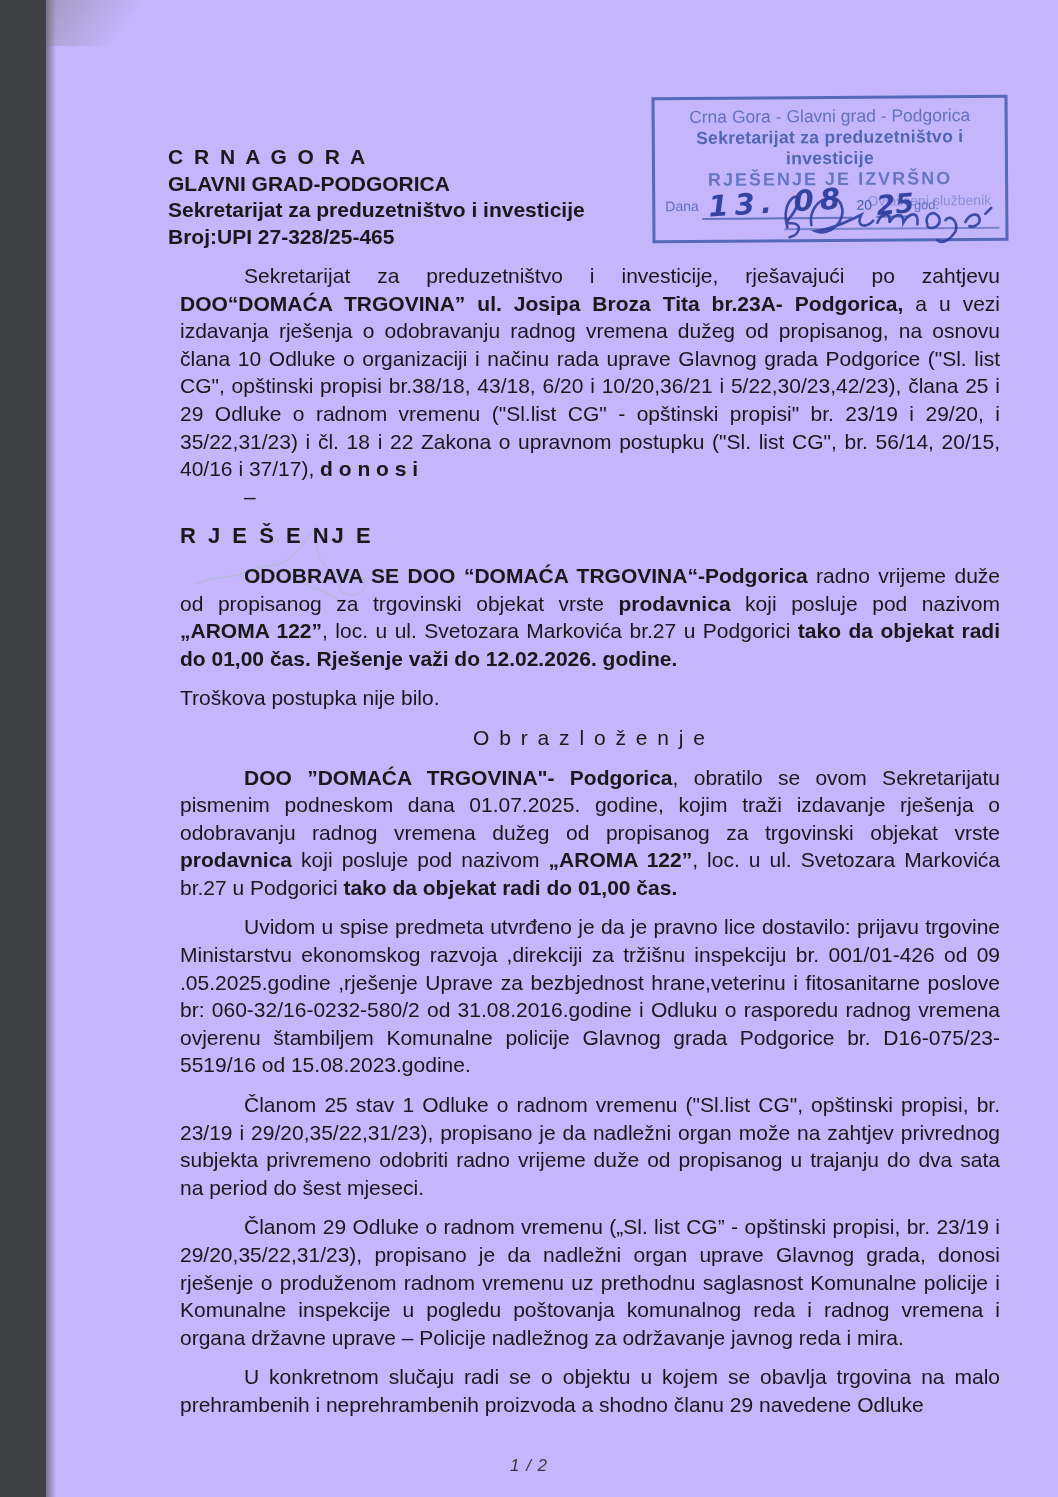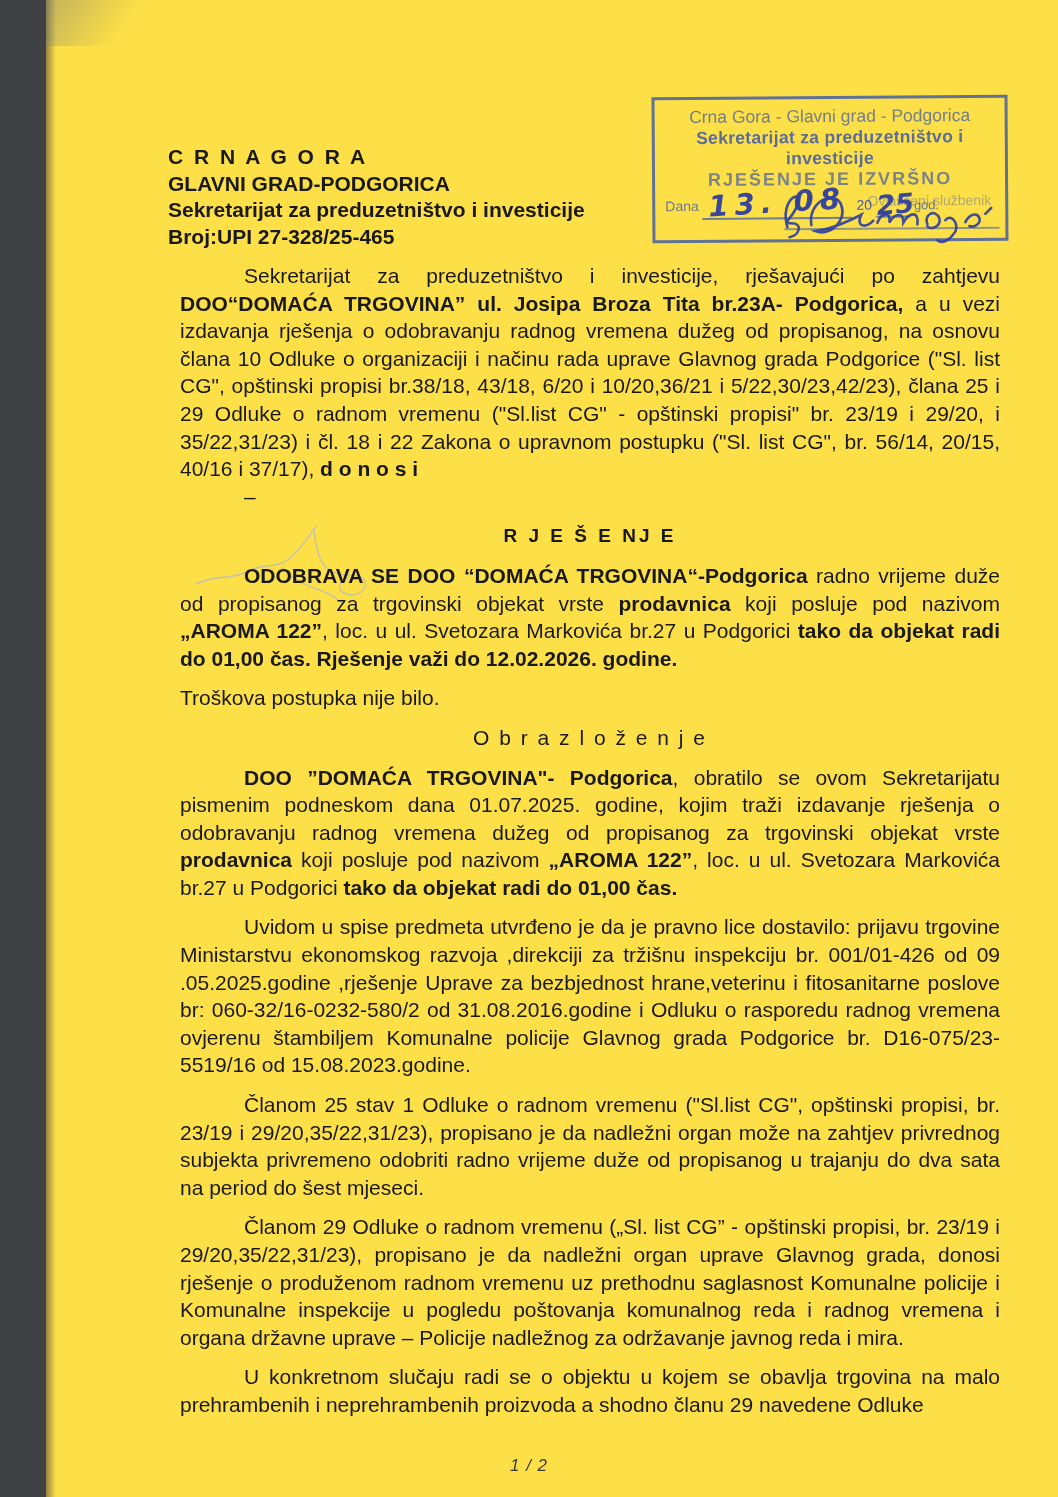--- a/index.html
+++ b/index.html
@@ -1,18 +1,18 @@
 <!DOCTYPE html>
 <html><head>
 <meta charset="utf-8">
 <style>
   html,body { margin:0; padding:0; background:#d9d9d9; }
   .scan {
     position:relative; width:1058px; height:1497px;
-    background:#fde047; overflow:hidden;
+    background:#c4b5fd; overflow:hidden;
     font-family:"Liberation Sans", sans-serif; color:#191919;
   }
   
   .band { position:absolute; left:0; top:0; width:46px; height:1497px; background:#404145; }
   .band-edge { position:absolute; left:46px; top:0; width:10px; height:1497px;
     background:linear-gradient(90deg, rgba(60,60,62,.55), rgba(60,60,62,0)); }
   .corner-shadow { position:absolute; left:46px; top:0; width:120px; height:46px;
     background:linear-gradient(125deg, rgba(120,120,118,.45), rgba(120,120,118,0) 65%); }
 
   
@@ -22,22 +22,22 @@
 
   .letterhead { margin-top:144px; text-align:left; line-height:26.5px;font-weight:bold; }
   .lh-country { letter-spacing:2.5px; }
 
   .para-indent { text-indent:64px; }
   .intro { margin-top:44px; }
   .intro-dash { display:block; text-align:left; }
 
   .scribble { position:absolute; left:186px; top:522px; pointer-events:none; }
 
-  .doc-title { margin-top:74px; text-align:center; font-weight:bold;
-    font-size:19px; letter-spacing:3px; text-indent:0; }
+  .doc-title { margin-top:74px; text-align:left; font-weight:bold;
+    font-size:22px; letter-spacing:3px; text-indent:0; }
   .decision { margin-top:17px; }
   .no-costs { text-indent:0; text-align:left; }
   .section-title { margin-top:41px; text-align:center; font-weight:normal;
     font-size:21px; letter-spacing:2px; text-indent:0; }
   .expl-p1 { margin-top:21px; }
 
   .footer { position:absolute; left:0; width:1058px; top:1456px; text-align:center;
     font-size:17px; font-style:italic; color:#3a3a3a; letter-spacing:1px; }
 
   

